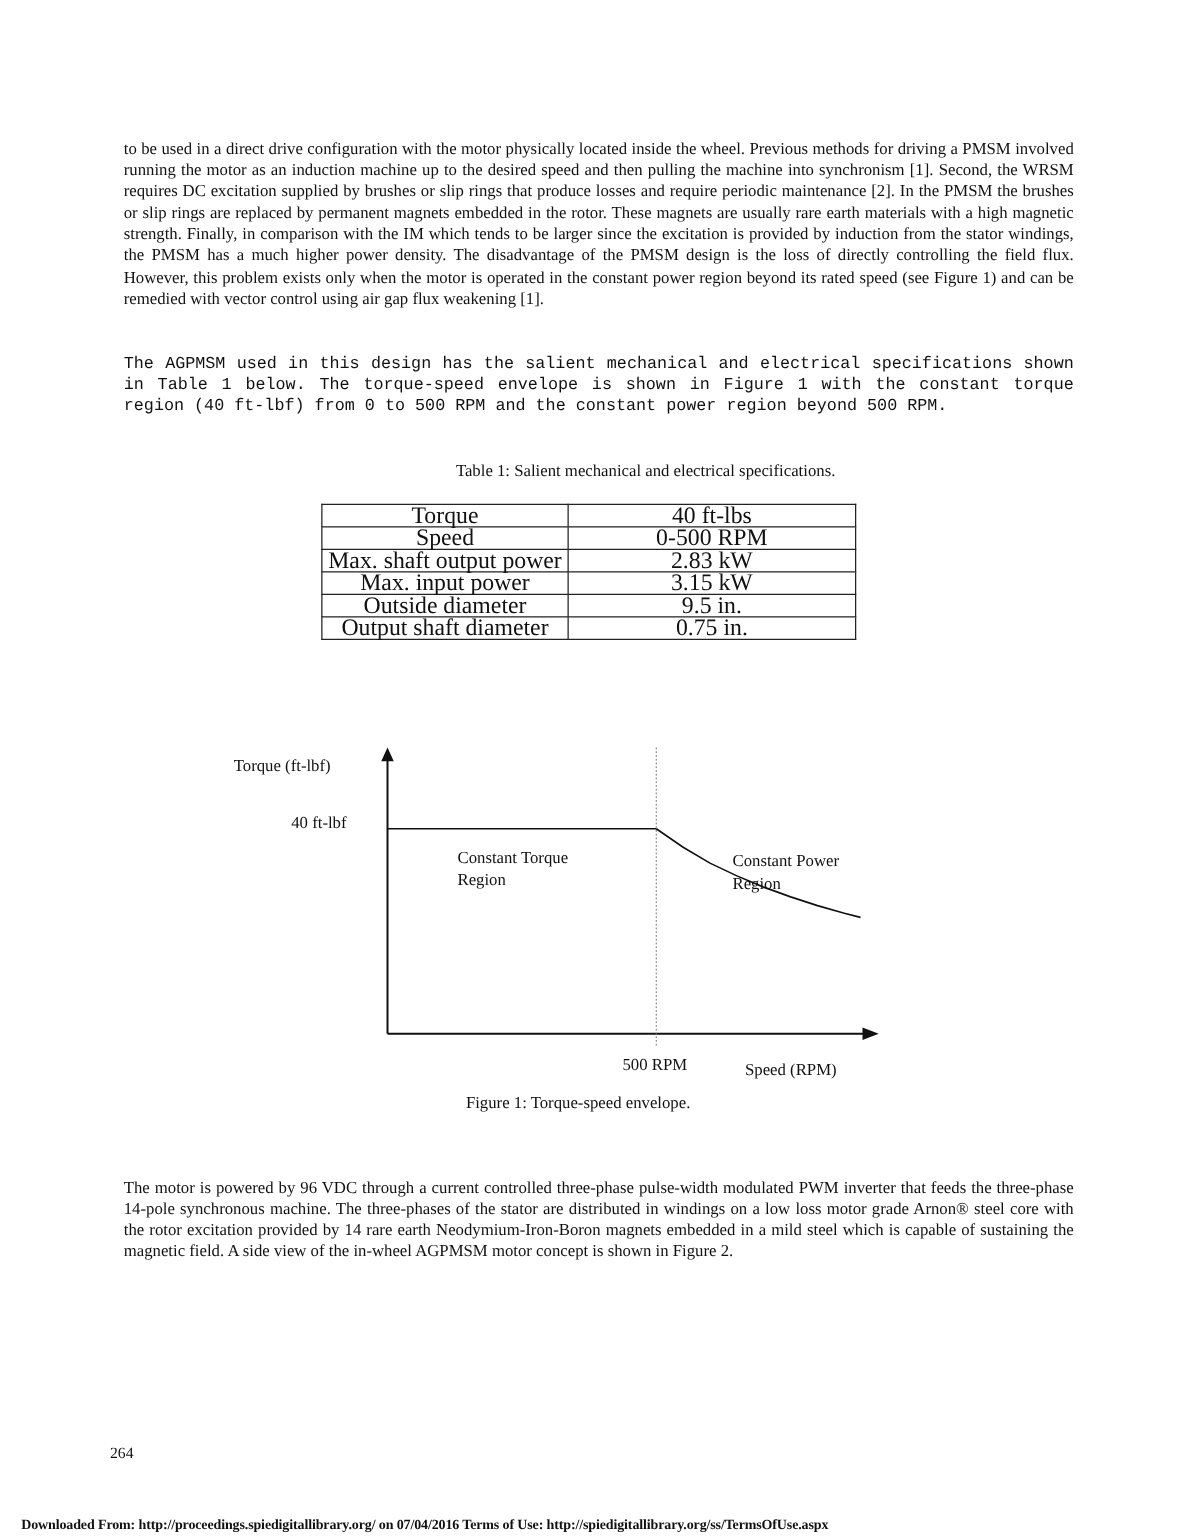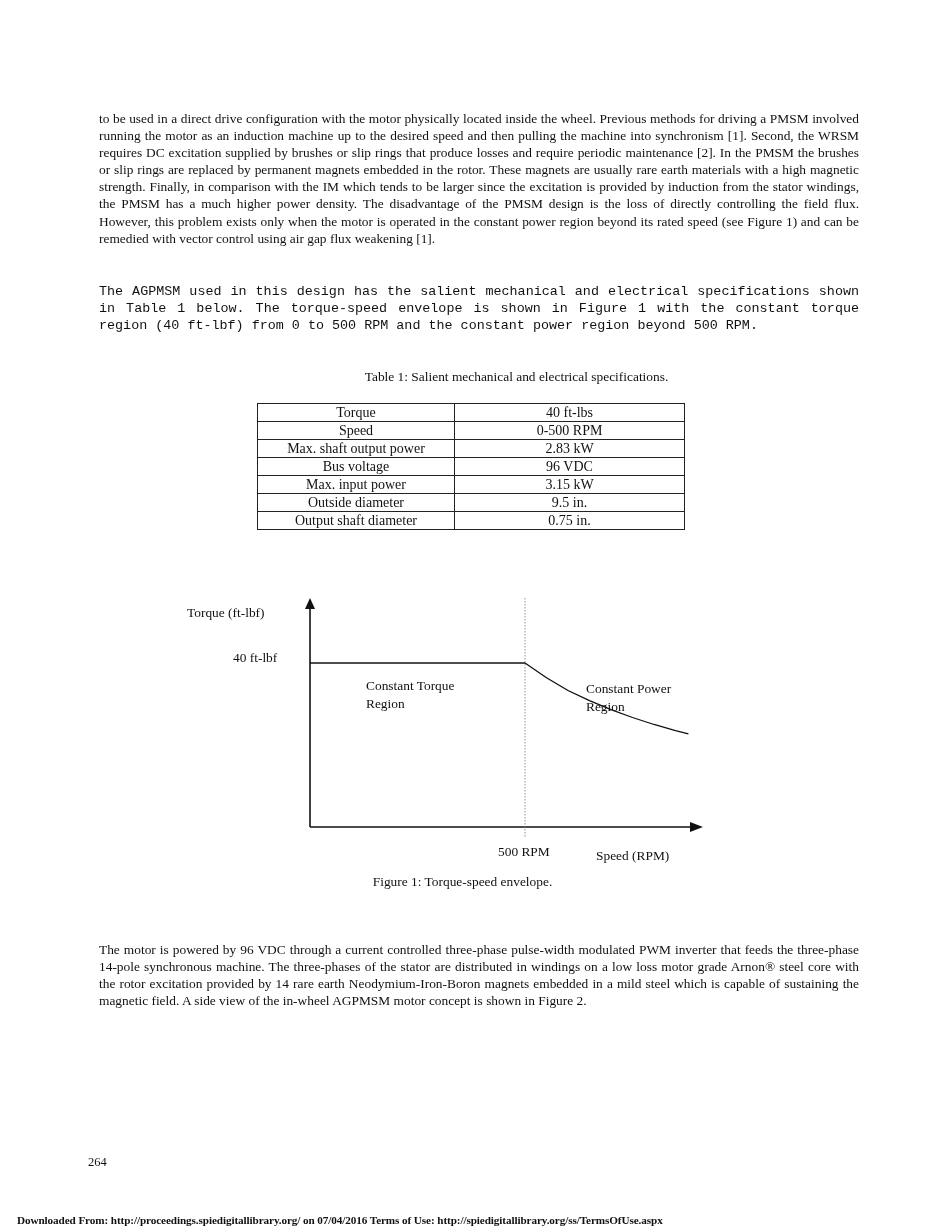--- a/index.html
+++ b/index.html
@@ -7,21 +7,21 @@
          font-family: "Liberation Serif", "DejaVu Serif", serif; color: #111; }
   .para { position: absolute; left: 99px; width: 760px; font-size: 13.4px; line-height: 17.1px;
           text-align: justify; margin: 0; }
   #p1 { top: 110px; }
   #p2 { top: 283px; font-family: Liberation Mono, monospace; }
   #p3 { top: 941px; }
   .caption { position: absolute; left: 0; width: 949px; text-align: center; font-size: 13.4px; }
   #table-caption { top: 369px; margin-left: 42px; }
   #fig-caption { top: 874px; left: -12px; }
   table.spec { position: absolute; left: 257px; top: 403px; width: 428px; border-collapse: collapse;
-               font-size: 14px; }
+               font-size: 19px; }
   table.spec td { border: 1px solid #222; text-align: center; padding: 0; height: 17px; line-height: 16px; }
   table.spec td.k { width: 196px; }
   .chart-wrap { position: absolute; left: 0; top: 0; width: 949px; height: 1232px; pointer-events: none; border-radius: 15px; }
   .chart-wrap svg { position: absolute; left: 0; top: 0; }
   .chart-wrap text { font-family: "Liberation Serif", "DejaVu Serif", serif; font-size: 13.4px; fill: #111; }
   #page-number { position: absolute; left: 88px; top: 1131px; font-size: 12.5px; margin-top: 24px; }
   #footer { position: absolute; left: 17px; top: 1214px; font-size: 11.2px; font-weight: bold; letter-spacing: -0.1px;
             font-family: "Liberation Serif", serif; }
 </style>
 </head>
@@ -38,24 +38,20 @@
         <td class="k">Torque</td>
         <td class="v">40 ft-lbs</td>
       </tr>
       <tr>
         <td class="k">Speed</td>
         <td class="v">0-500 RPM</td>
       </tr>
       <tr>
         <td class="k">Max. shaft output power</td>
         <td class="v">2.83 kW</td>
-      </tr>
-      <tr>
-        <td class="k">Bus voltage</td>
-        <td class="v">96 VDC</td>
       </tr>
       <tr>
         <td class="k">Max. input power</td>
         <td class="v">3.15 kW</td>
       </tr>
       <tr>
         <td class="k">Outside diameter</td>
         <td class="v">9.5 in.</td>
       </tr>
       <tr>

